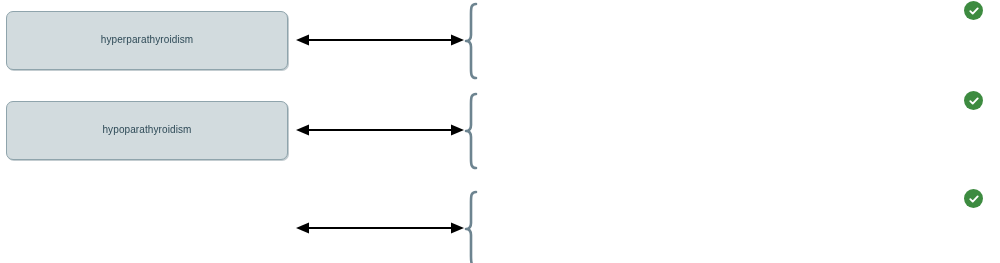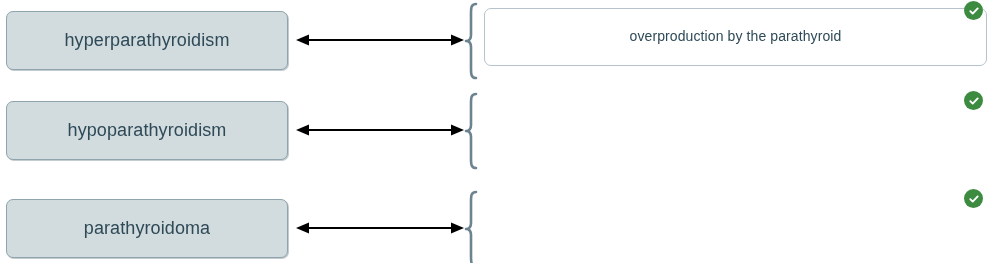--- a/index.html
+++ b/index.html
@@ -40,21 +40,21 @@
     background: #d2dbde;
     border: 1px solid #8fa4ac;
     border-radius: 7px;
     box-shadow: 1px 1px 0 0 #c3ccd0;
     display: flex;
     align-items: center;
     justify-content: center;
     padding: 0 10px;
   }
   .term-label {
-    font-size: 18px;
+    font-size: 10px;
     color: #2e4a57;
     line-height: 1.25;
     text-align: center;
     letter-spacing: 0.1px;
   }
 
   
   .connector {
     position: absolute;
     left: 296px;
@@ -134,23 +134,20 @@
         <polygon points="168,10 155,4.5 155,15.5" fill="#000000"></polygon>
       </svg>
     </div>
 
     <div class="brace">
       <svg width="16" height="78" viewBox="0 0 16 78" aria-hidden="true">
         <path d="M13 2 C8 2 8 6 8 12 L8 33 C8 37 6 39 3 39 C6 39 8 41 8 45 L8 66 C8 72 8 76 13 76" fill="none" stroke="#6d8490" stroke-width="2.6" stroke-linecap="round" stroke-linejoin="round"></path>
       </svg>
     </div>
 
-    <div class="def-box">
-      <span class="def-label">overproduction by the parathyroid</span>
-    </div>
 
     <div class="status-badge">
       <svg width="12" height="12" viewBox="0 0 12 12" aria-hidden="true">
         <path d="M2.3 6.2 L4.7 8.6 L9.7 3.4" fill="none" stroke="#ffffff" stroke-width="1.9" stroke-linecap="round" stroke-linejoin="round"></path>
       </svg>
     </div>
 
   </div>
 
   <div class="match-row" style="top:90px;padding-left:16px;">
@@ -177,23 +174,20 @@
     <div class="status-badge">
       <svg width="12" height="12" viewBox="0 0 12 12" aria-hidden="true">
         <path d="M2.3 6.2 L4.7 8.6 L9.7 3.4" fill="none" stroke="#ffffff" stroke-width="1.9" stroke-linecap="round" stroke-linejoin="round"></path>
       </svg>
     </div>
 
   </div>
 
   <div class="match-row" style="top:188px;">
 
-    <div class="term-box">
-      <span class="term-label">parathyroidoma</span>
-    </div>
 
     <div class="connector">
       <svg width="168" height="20" viewBox="0 0 168 20" aria-hidden="true">
         <line x1="10" y1="10" x2="158" y2="10" stroke="#000000" stroke-width="2.2"></line>
         <polygon points="0,10 13,4.5 13,15.5" fill="#000000"></polygon>
         <polygon points="168,10 155,4.5 155,15.5" fill="#000000"></polygon>
       </svg>
     </div>
 
     <div class="brace">

